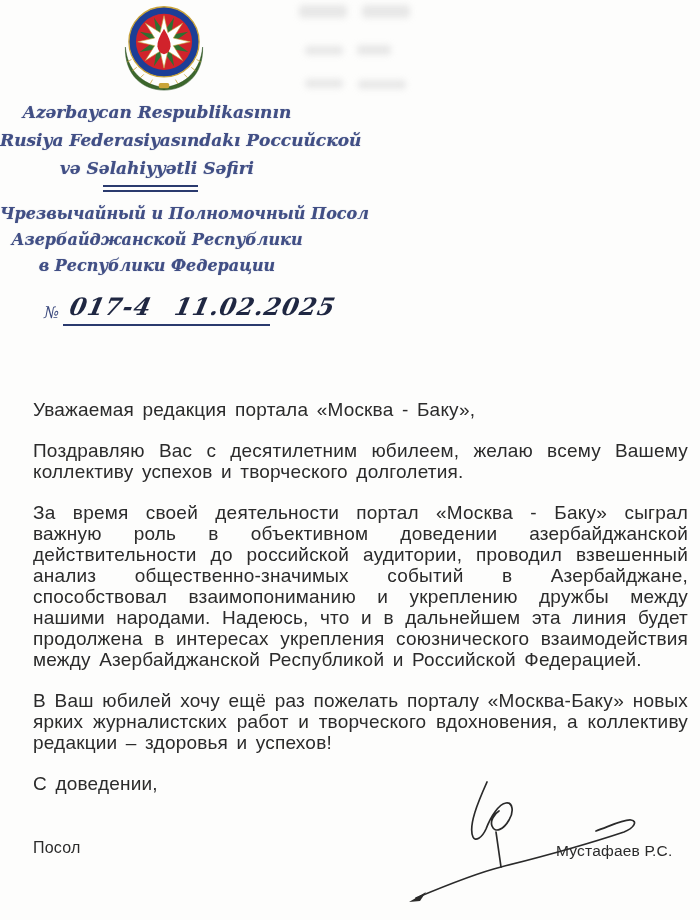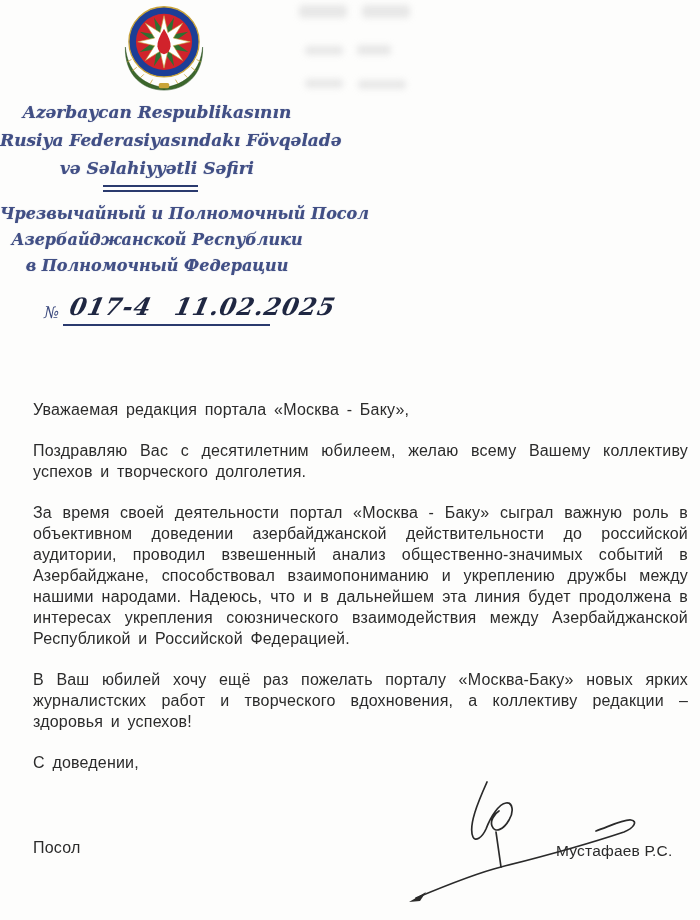--- a/index.html
+++ b/index.html
@@ -48,21 +48,21 @@
   }
   .ref-underline{
     position:absolute;left:63px;top:324px;width:207px;height:2px;
     background:#2a3a6e;
   }
   
   .smudge{position:absolute;background:#dcdcdc;filter:blur(3px);opacity:.65;border-radius:3px;}
   
   .body-text{
     position:absolute;left:33px;top:399px;width:655px;
-    font-size:16px;line-height:21px;color:#2b2b2b;
+    font-size:19px;line-height:21px;color:#2b2b2b;
     text-align:justify;word-spacing:3px;letter-spacing:.2px;
   }
   .body-text p{margin:0 0 20px 0;}
   .closing{margin-top:1px;}
   .signer-title{
     position:absolute;left:33px;top:839px;
     font-size:16px;color:#2b2b2b;letter-spacing:.2px;
   }
   .signer-name{
     position:absolute;left:556px;top:842px;
@@ -103,30 +103,30 @@
 
   <div class="smudge" style="left:299px;top:5px;width:48px;height:13px;"></div>
   <div class="smudge" style="left:362px;top:5px;width:48px;height:13px;"></div>
   <div class="smudge" style="left:305px;top:46px;width:38px;height:9px;"></div>
   <div class="smudge" style="left:357px;top:45px;width:34px;height:10px;"></div>
   <div class="smudge" style="left:305px;top:79px;width:38px;height:9px;"></div>
   <div class="smudge" style="left:358px;top:80px;width:48px;height:9px;"></div>
 
   <div class="lh-az">
     <div>Azərbaycan Respublikasının</div>
-    <div>Rusiya Federasiyasındakı Fövqəladə</div>
+    <div>Rusiya Federasiyasındakı Российской</div>
     <div>və Səlahiyyətli Səfiri</div>
   </div>
 
   <div class="lh-divider"></div>
 
   <div class="lh-ru">
     <div>Чрезвычайный и Полномочный Посол</div>
     <div>Азербайджанской Республики</div>
-    <div>в Полномочный Федерации</div>
+    <div>в Республики Федерации</div>
   </div>
 
   <span class="ref-symbol">№</span>
   <span class="ref-value">017-4 11.02.2025</span>
   <div class="ref-underline"></div>
 
   <div class="body-text">
     <p>Уважаемая редакция портала «Москва - Баку»,</p>
     <p>Поздравляю Вас с десятилетним юбилеем, желаю всему Вашему коллективу успехов и творческого долголетия.</p>
     <p>За время своей деятельности портал «Москва - Баку» сыграл важную роль в объективном доведении азербайджанской действительности до российской аудитории, проводил взвешенный анализ общественно-значимых событий в Азербайджане, способствовал взаимопониманию и укреплению дружбы между нашими народами. Надеюсь, что и в дальнейшем эта линия будет продолжена в интересах укрепления союзнического взаимодействия между Азербайджанской Республикой и Российской Федерацией.</p>

